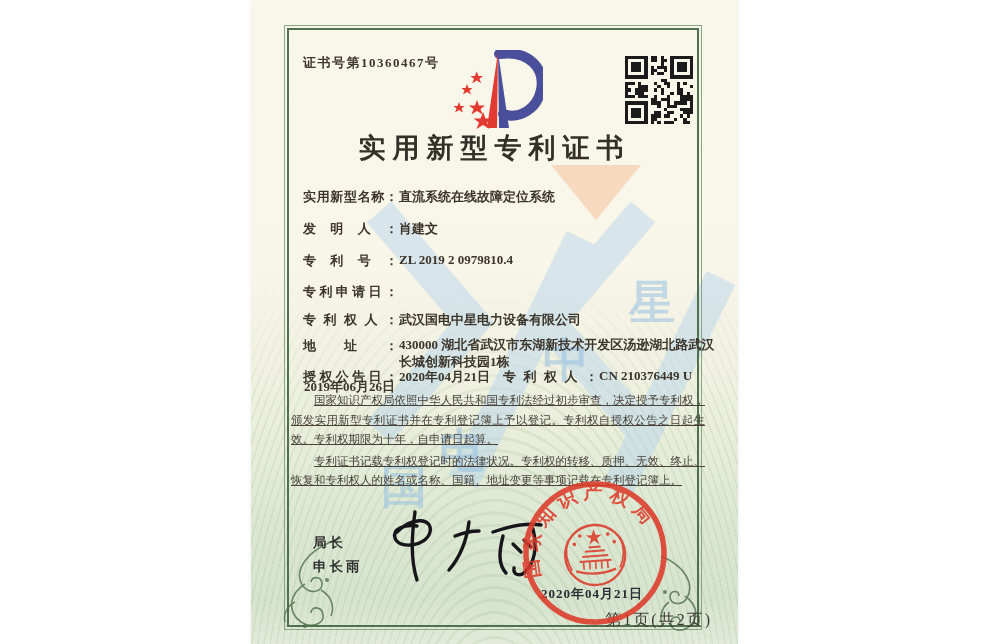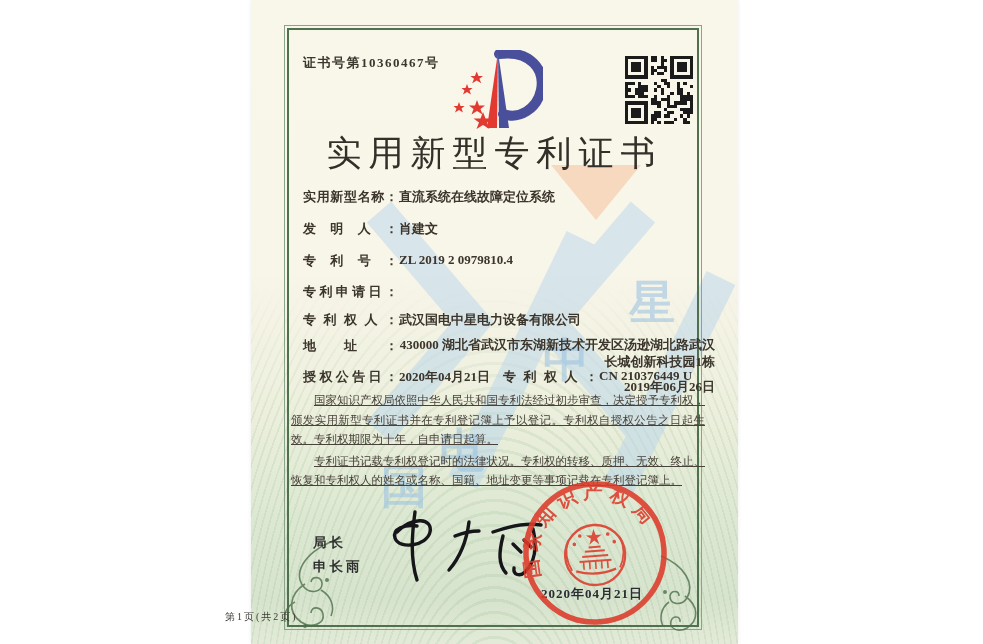--- a/index.html
+++ b/index.html
@@ -13,35 +13,35 @@
     -webkit-mask-image:linear-gradient(180deg,transparent 0,#000 35%);
     mask-image:linear-gradient(180deg,transparent 0,#000 35%);}
   .border-outer{position:absolute;left:33px;right:36px;top:25px;bottom:14px;border:1px solid #8aa487;z-index:2;}
   .border-inner{position:absolute;left:2px;right:2px;top:2px;bottom:2px;border:2px solid #50714d;}
   .wm{position:absolute;left:0;top:150px;z-index:1;pointer-events:none;}
   .wm-char{position:absolute;z-index:1;font-family:"Liberation Sans",sans-serif;font-weight:bold;
     color:rgba(150,192,226,0.55);pointer-events:none;}
   .cert-no{position:absolute;left:52px;top:54px;font-size:13px;letter-spacing:1.5px;color:#3b372f;z-index:3;font-weight:600;}
   .logo{position:absolute;left:196px;top:50px;z-index:3;}
   .qr{position:absolute;left:374px;top:56px;width:68px;height:68px;z-index:3;}
-  .title{position:absolute;left:0;top:130px;width:100%;text-align:center;font-size:35px;font-weight:normal;
+  .title{position:absolute;left:0;top:130px;width:100%;text-align:center;font-size:27px;font-weight:bold;
     letter-spacing:7px;color:#33302a;z-index:3;}
   .frow{position:absolute;left:52px;display:flex;z-index:3;font-size:13px;font-weight:700;color:#3b352c;width:412px;}
   .flabel{width:95px;flex:0 0 95px;text-align:justify;text-align-last:justify;}
-  .fvalue{margin-left:1px;text-align:right;}
+  .fvalue{margin-left:1px;}
   .addr-val{width:358px;line-height:16.5px;}
   .grant-pair2{position:absolute;left:200px;top:0;display:flex;}
   .paras{position:absolute;left:40px;top:391px;width:414px;z-index:3;}
   .paras p{margin:0 0 2px 0;font-size:11.5px;line-height:19.5px;text-indent:2em;text-align:justify;color:#49423a;font-weight:500;text-decoration:underline;}
   .signer{position:absolute;left:62px;z-index:3;font-family:"Liberation Sans","DejaVu Sans",sans-serif;
     font-size:13.5px;font-weight:bold;color:#2e2e2e;letter-spacing:3px;text-align:center;}
   .sig{position:absolute;left:118px;top:506px;z-index:3;}
   .seal{position:absolute;left:268px;top:477px;z-index:4;opacity:0.88;}
   .seal-date{position:absolute;left:290px;top:585px;z-index:3;font-size:13px;font-weight:600;color:#2c2c34;letter-spacing:1px;}
-  .footer{position:absolute;left:0;top:610px;width:100%;text-align:left;font-size:10px;letter-spacing:2px;
+  .footer{position:absolute;left:0;top:610px;width:100%;text-align:right;font-size:16px;letter-spacing:2px;
     color:#3d3a33;z-index:3;transform:translateX(-26px);}
   .flourish{position:absolute;z-index:3;}
 </style>
 </head>
 <body>
 
 <div class="stage">
   <div class="paper">
 
     <div class="guilloche"></div>

